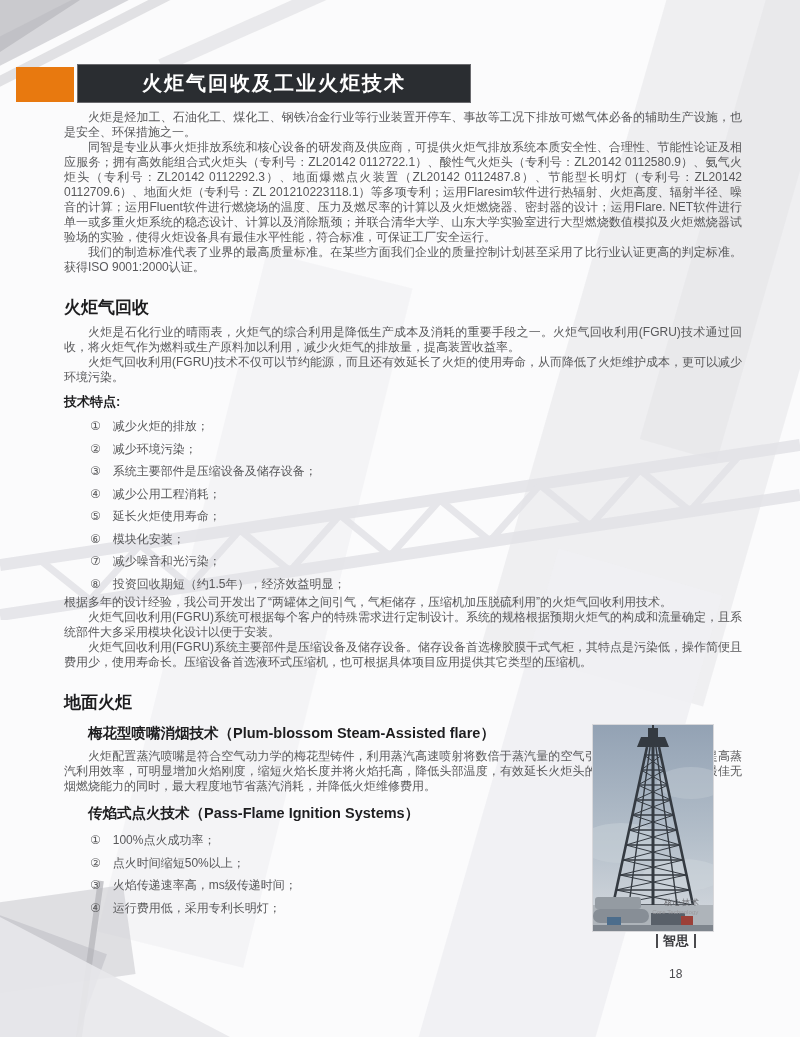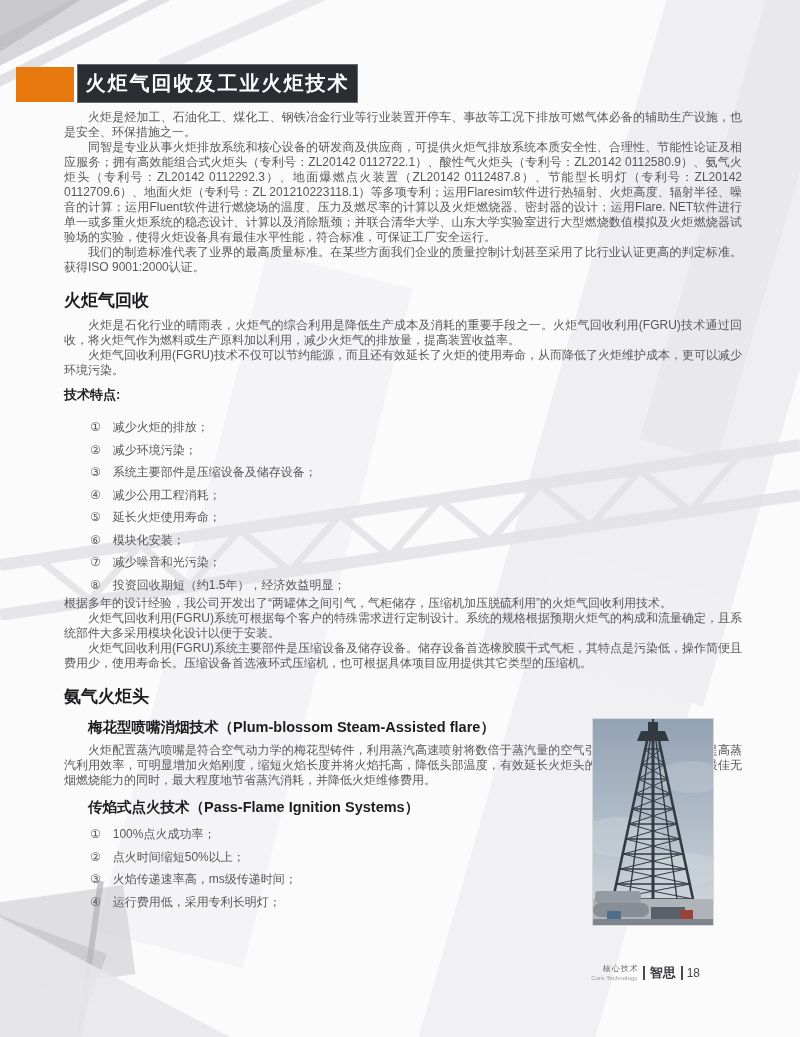--- a/index.html
+++ b/index.html
@@ -19,44 +19,44 @@
   .band-low{top:560px;left:470px;width:170px;height:620px;background:#f0f0f3;opacity:.9;transform:rotate(16deg);}
   .machine-a{top:895px;left:-20px;width:150px;height:90px;background:#cfcfd4;opacity:.65;transform:rotate(-8deg);}
   .machine-b{top:930px;left:-30px;width:120px;height:120px;background:#bcbcc2;opacity:.55;transform:rotate(20deg);}
   .machine-pole{top:880px;left:86px;width:6px;height:170px;background:#b2b2b8;opacity:.7;transform:rotate(8deg);}
   .corner-bl{bottom:0;left:0;width:230px;height:120px;background:#e8e8eb;opacity:.9;clip-path:polygon(0 0,0 100%,100% 100%);}
   .truss-svg{position:absolute;top:400px;left:0;}
 
   
   .header{position:absolute;top:64px;left:0;width:100%;height:40px;z-index:2;}
   .accent-box{position:absolute;left:16px;top:3px;width:58px;height:35px;background:#E8790F;}
-  .title-bar{position:absolute;left:77px;top:0;width:281px;height:39px;background:#2A2D31;border:1px solid #6a6a6e;box-sizing:border-box;display:flex;align-items:center;justify-content:center;}
+  .title-bar{position:absolute;left:77px;top:0;width:394px;height:39px;background:#2A2D31;border:1px solid #6a6a6e;box-sizing:border-box;display:flex;align-items:center;justify-content:center;}
   .title-bar .t{color:#fff;font-size:20px;font-weight:bold;letter-spacing:2px;}
 
   
   .content{position:absolute;top:110px;left:64px;width:678px;z-index:1;color:#58585A;}
   p.bp{margin:0;font-size:12px;line-height:15px;text-align:justify;}
   p.indent{text-indent:2em;}
-  h2.sec{margin:14px 0 6px 0;font-size:17px;font-weight:bold;color:#1d1d1f;}
-  h3.sub{margin:8px 0 12px 0;font-size:13px;font-weight:bold;color:#1d1d1f;}
+  h2.sec{margin:21px 0 6px 0;font-size:17px;font-weight:bold;color:#1d1d1f;}
+  h3.sub{margin:8px 0 4px 0;font-size:13px;font-weight:bold;color:#1d1d1f;}
   h3.sub2{margin:10px 0 6px 24px;font-size:14.5px;font-weight:bold;color:#1d1d1f;}
   .feat-row{display:flex;gap:12px;padding-left:26px;font-size:12px;line-height:22.5px;}
   .feat-num{flex:0 0 auto;}
   .feat-text{flex:1;}
   .after-list{margin-top:4px;}
 
   .elevated{position:relative;}
   .wrap-narrow{margin-right:164px;}
 
   
   .tower-fig{position:absolute;top:34px;right:29px;width:120px;height:206px;box-shadow:0 0 0 1px #d8d8db;}
   .tower-fig svg{display:block;}
 
   
-  .footer{position:absolute;right:100px;bottom:56px;z-index:2;display:flex;align-items:center;gap:4px;}
+  .footer{position:absolute;right:100px;bottom:56px;z-index:2;display:flex;align-items:center;gap:19px;flex-direction:column;}
   .f-left{text-align:right;line-height:1.15;}
   .f-cn{font-size:8px;color:#6c6c70;letter-spacing:1px;}
   .f-en{font-size:6.5px;color:#9a9a9e;transform:scale(.95);}
   .f-brand{font-size:13px;font-weight:bold;color:#3a3a3e;border-left:2.5px solid #4a4a4e;border-right:2.5px solid #4a4a4e;padding:0 5px;line-height:14px;}
   .f-num{font-size:12px;color:#4a4a4e;text-align:right;}
 </style>
 </head>
 <body>
 
 <div class="page">
@@ -149,21 +149,21 @@
           <span class="feat-num">⑧</span>
           <span class="feat-text">投资回收期短（约1.5年），经济效益明显；</span>
         </div>
     </div>
 
     <p class="bp after-list">根据多年的设计经验，我公司开发出了“两罐体之间引气，气柜储存，压缩机加压脱硫利用”的火炬气回收利用技术。</p>
     <p class="bp indent">火炬气回收利用(FGRU)系统可根据每个客户的特殊需求进行定制设计。系统的规格根据预期火炬气的构成和流量确定，且系统部件大多采用模块化设计以便于安装。</p>
     <p class="bp indent">火炬气回收利用(FGRU)系统主要部件是压缩设备及储存设备。储存设备首选橡胶膜干式气柜，其特点是污染低，操作简便且费用少，使用寿命长。压缩设备首选液环式压缩机，也可根据具体项目应用提供其它类型的压缩机。</p>
 
     <div class="elevated">
-      <h2 class="sec">氨气火炬头</h2>
+      <h2 class="sec">地面火炬</h2>
       <h3 class="sub2">梅花型喷嘴消烟技术（Plum-blossom Steam-Assisted flare）</h3>
       <p class="bp indent wrap-narrow">火炬配置蒸汽喷嘴是符合空气动力学的梅花型铸件，利用蒸汽高速喷射将数倍于蒸汽量的空气引射到高温燃烧区域，提高蒸汽利用效率，可明显增加火焰刚度，缩短火焰长度并将火焰托高，降低头部温度，有效延长火炬头的使用寿命。从而实现最佳无烟燃烧能力的同时，最大程度地节省蒸汽消耗，并降低火炬维修费用。</p>
 
       <h3 class="sub2">传焰式点火技术（Pass-Flame Ignition Systems）</h3>
       <div class="feat-list wrap-narrow">
         <div class="feat-row">
             <span class="feat-num">①</span>
             <span class="feat-text">100%点火成功率；</span>
           </div>
         <div class="feat-row">

